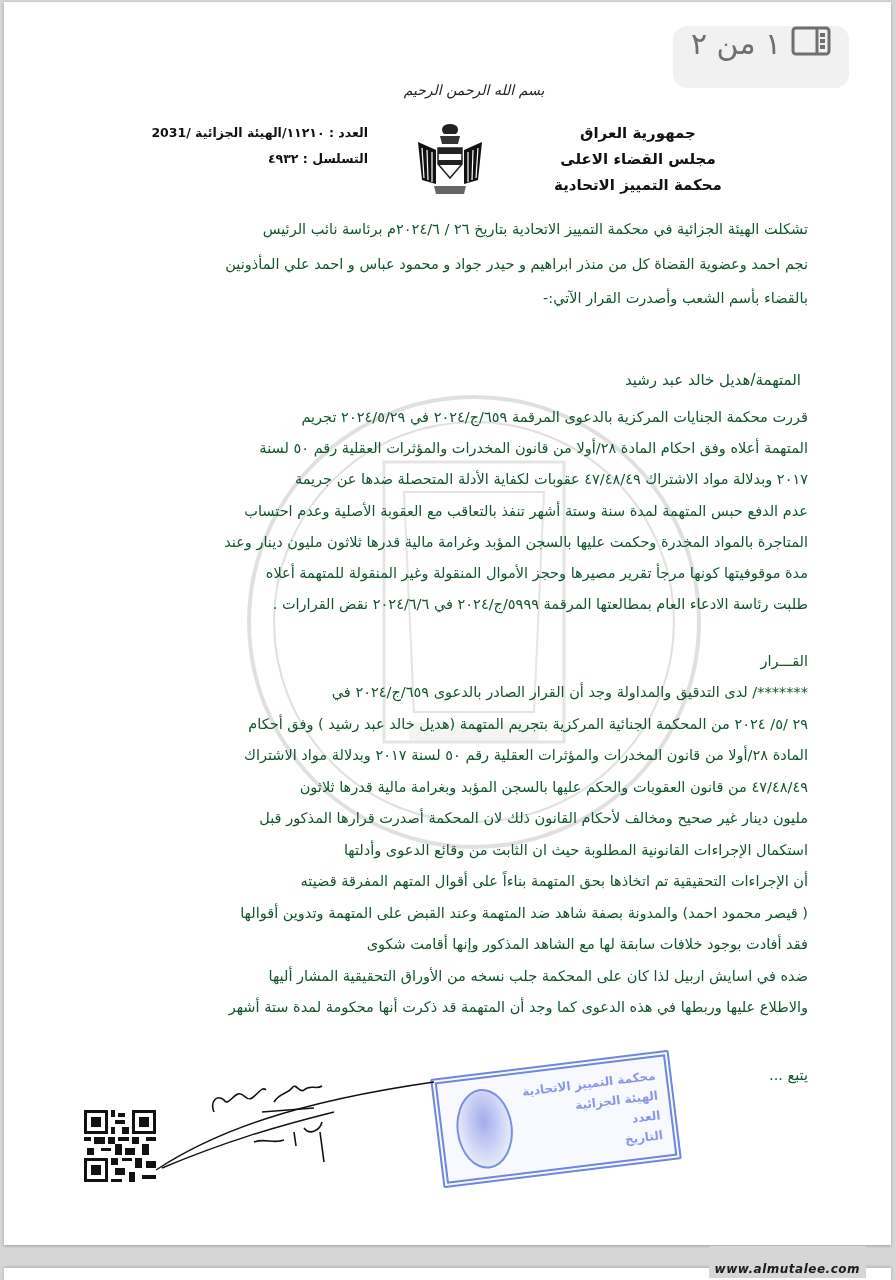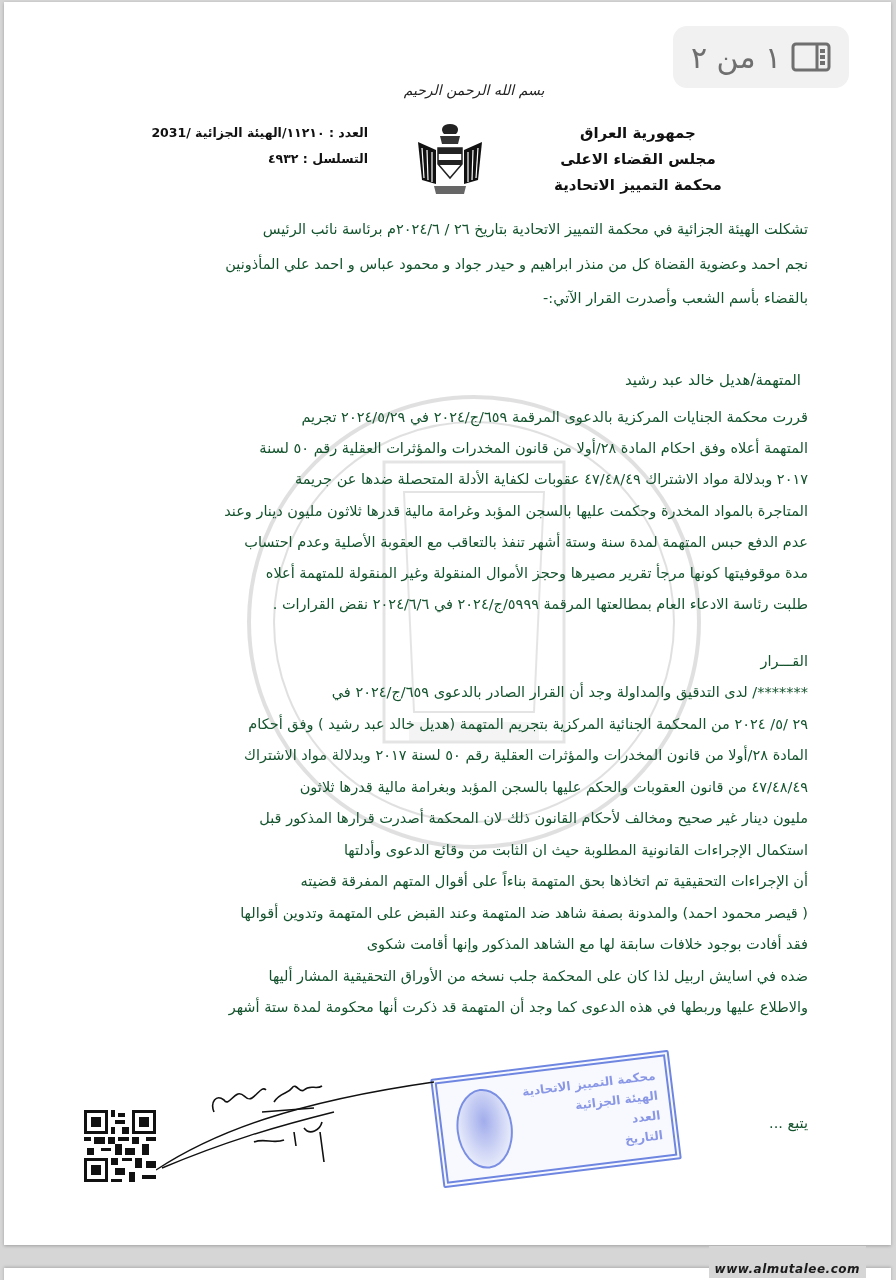--- a/index.html
+++ b/index.html
@@ -11,21 +11,21 @@
       background: #ffffff; box-shadow: 0 1px 3px rgba(0,0,0,0.25);
     }
     .next-page {
       position: absolute; left: 4px; top: 1268px; width: 887px; height: 20px;
       background: #ffffff; box-shadow: 0 -1px 3px rgba(0,0,0,0.2);
     }
 
     .page-indicator {
       position: absolute; right: 42px; top: 24px; width: 176px; height: 62px;
       background: #f1f1f1; border-radius: 14px;
-      display: flex; align-items: center; justify-content: center; gap: 10px;
+      display: flex; align-items: flex-start; justify-content: center; gap: 10px;
       direction: rtl;
     }
     .page-indicator .pi-icon { width: 40px; height: 30px; position: relative; }
     .page-indicator .pi-text {
       font-family: "DejaVu Sans", sans-serif; font-size: 30px; color: #6f6f6f;
     }
 
     .basmala {
       position: absolute; left: 360px; top: 80px; width: 220px; text-align: center;
       font-family: "DejaVu Serif", serif; font-size: 14px; color: #222;
@@ -55,21 +55,21 @@
       position: absolute; left: 76px; width: 728px;
       direction: rtl; text-align: justify; text-align-last: right;
       font-family: "DejaVu Sans", sans-serif; font-weight: normal;
       font-size: 14.5px; color: #14532d;
     }
     .para-intro { top: 210px; line-height: 34.5px; }
     .accused { top: 364px; right: 90px; left: auto; width: 200px; line-height: 28px; font-size: 15px; }
     .para-1 { top: 400px; line-height: 31.2px; }
     .decision-label { top: 645px; line-height: 28px; }
     .para-2 { top: 675px; line-height: 31.5px; }
-    .follows { top: 1060px; line-height: 26px; margin-top: 48px; }
+    .follows { top: 1060px; line-height: 26px; }
 
     .line { display: block; white-space: nowrap; overflow: hidden; }
 
     .stamp {
       position: absolute; left: 432px; top: 1062px; width: 240px; height: 110px;
       transform: rotate(-7deg);
       border: 6px double #6f86e0; border-radius: 2px;
       background: rgba(120,140,230,0.05);
     }
     .stamp .stamp-oval {
@@ -153,22 +153,22 @@
     <span class="line">نجم احمد وعضوية القضاة كل من منذر ابراهيم و حيدر جواد و محمود عباس و احمد علي المأذونين</span>
     <span class="line">بالقضاء بأسم الشعب وأصدرت القرار الآتي:-</span>
   </div>
 
   <div class="body-text accused">المتهمة/هديل خالد عبد رشيد</div>
 
   <div class="body-text para-1">
     <span class="line">قررت محكمة الجنايات المركزية بالدعوى المرقمة ٦٥٩/ج/٢٠٢٤ في ٢٠٢٤/٥/٢٩ تجريم</span>
     <span class="line">المتهمة أعلاه وفق احكام المادة ٢٨/أولا من قانون المخدرات والمؤثرات العقلية رقم ٥٠ لسنة</span>
     <span class="line">٢٠١٧ وبدلالة مواد الاشتراك ٤٧/٤٨/٤٩ عقوبات لكفاية الأدلة المتحصلة ضدها عن جريمة</span>
+    <span class="line">عدم الدفع حبس المتهمة لمدة سنة وستة أشهر تنفذ بالتعاقب مع العقوبة الأصلية وعدم احتساب</span>
     <span class="line">المتاجرة بالمواد المخدرة وحكمت عليها بالسجن المؤبد وغرامة مالية قدرها ثلاثون مليون دينار وعند</span>
-    <span class="line">عدم الدفع حبس المتهمة لمدة سنة وستة أشهر تنفذ بالتعاقب مع العقوبة الأصلية وعدم احتساب</span>
     <span class="line">مدة موقوفيتها كونها مرجأ تقرير مصيرها وحجز الأموال المنقولة وغير المنقولة للمتهمة أعلاه</span>
     <span class="line">طلبت رئاسة الادعاء العام بمطالعتها المرقمة ٥٩٩٩/ج/٢٠٢٤ في ٢٠٢٤/٦/٦ نقض القرارات .</span>
   </div>
 
   <div class="body-text decision-label">القـــرار</div>
 
   <div class="body-text para-2">
     <span class="line">*******/ لدى التدقيق والمداولة وجد أن القرار الصادر بالدعوى ٦٥٩/ج/٢٠٢٤ في</span>
     <span class="line">٢٩ /٥/ ٢٠٢٤ من المحكمة الجنائية المركزية بتجريم المتهمة (هديل خالد عبد رشيد ) وفق أحكام</span>
     <span class="line">المادة ٢٨/أولا من قانون المخدرات والمؤثرات العقلية رقم ٥٠ لسنة ٢٠١٧ وبدلالة مواد الاشتراك</span>

